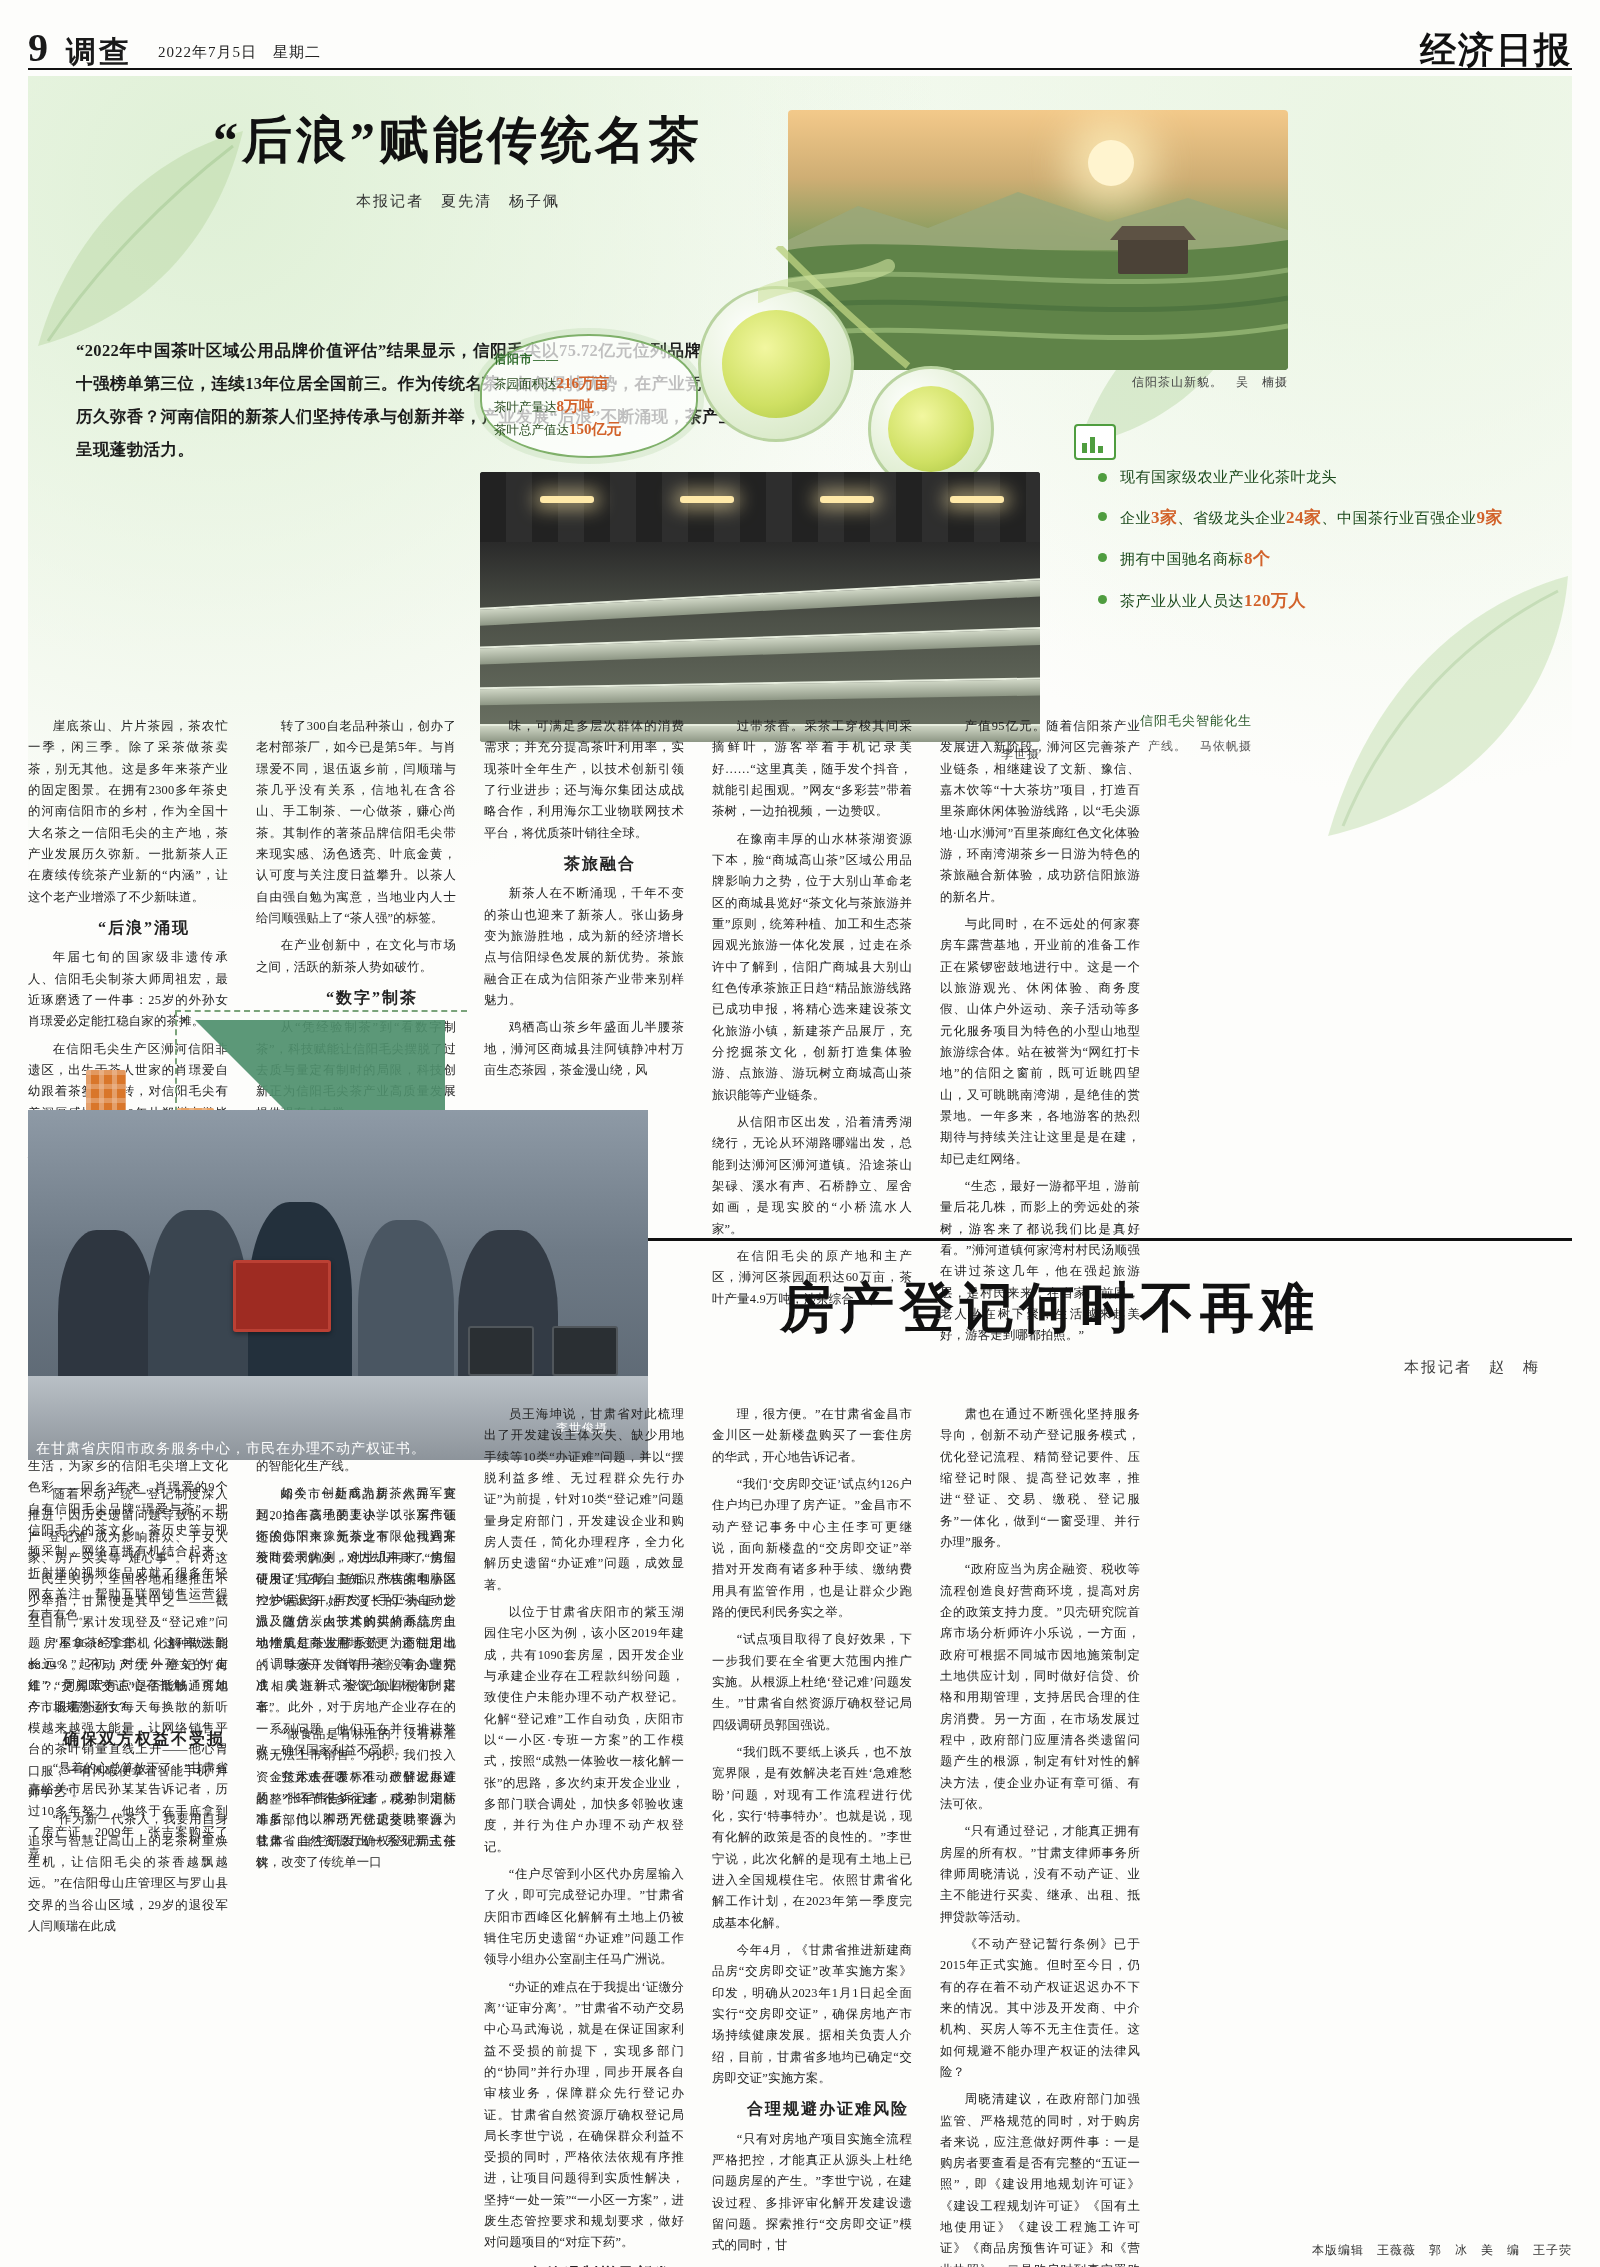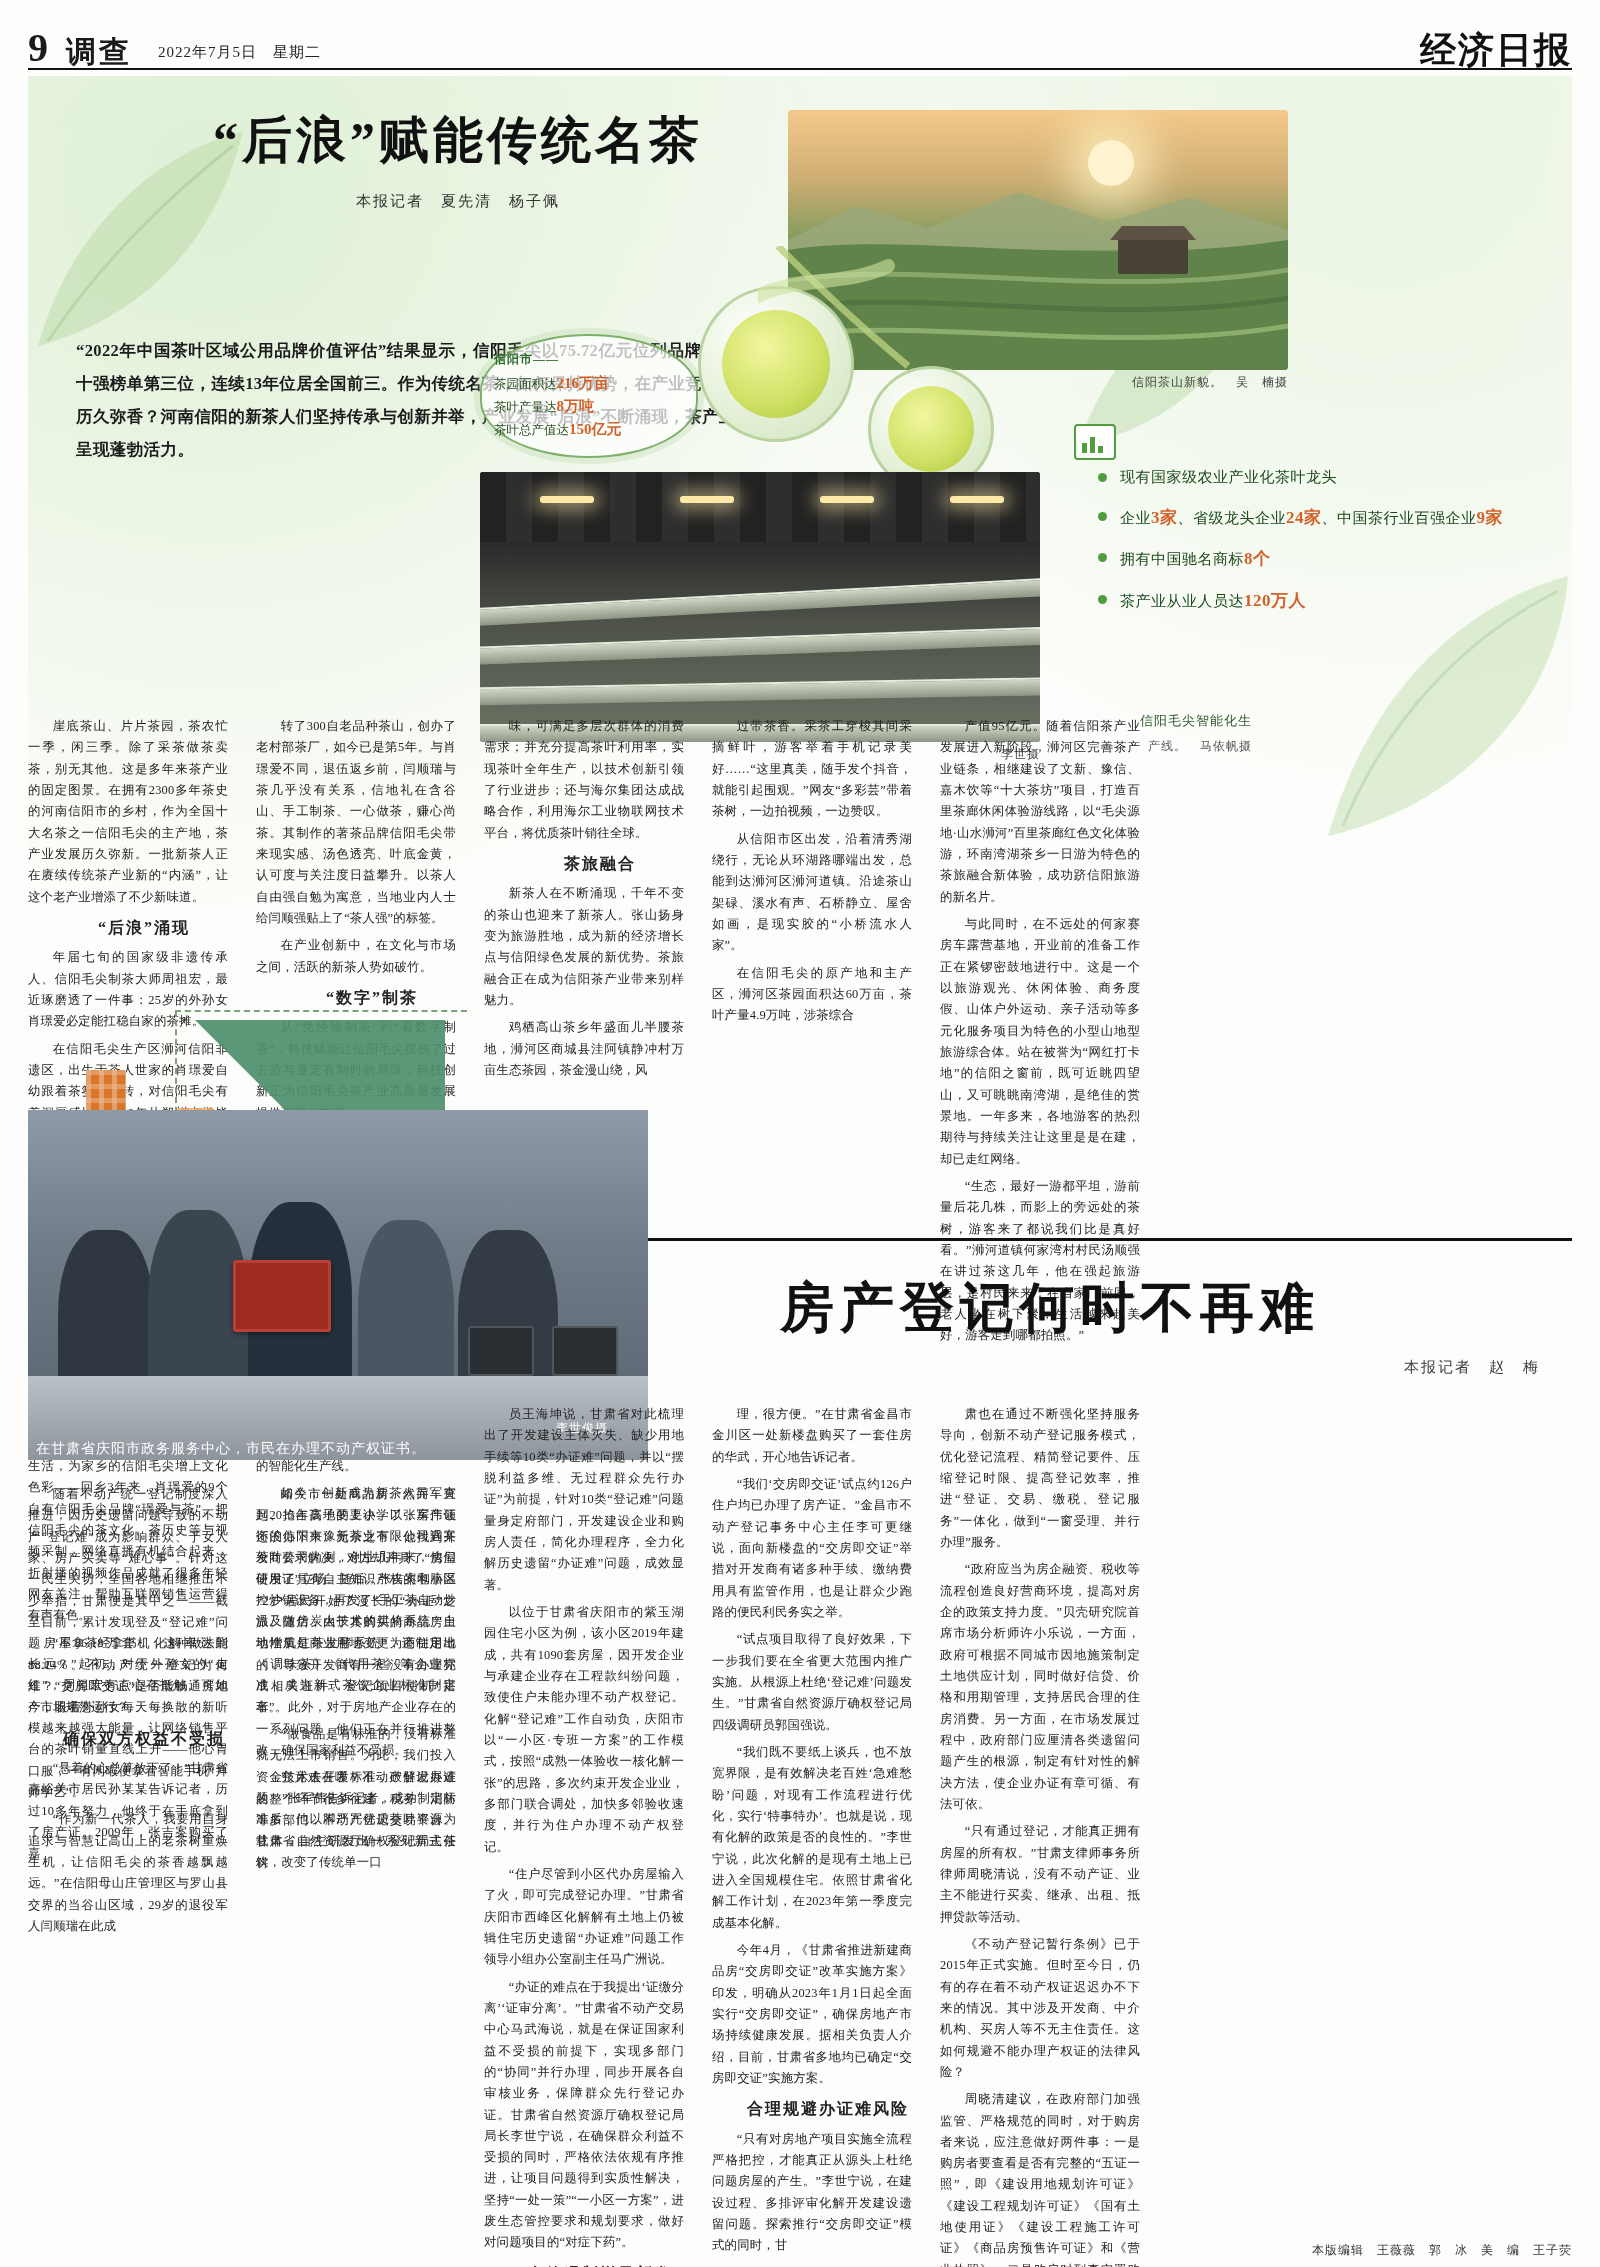--- a/index.html
+++ b/index.html
@@ -398,20 +398,21 @@
 
     <div class="col" style="left:456px;">
       <p>味，可满足多层次群体的消费需求；并充分提高茶叶利用率，实现茶叶全年生产，以技术创新引领了行业进步；还与海尔集团达成战略合作，利用海尔工业物联网技术平台，将优质茶叶销往全球。</p>
       <p class="subtitle">茶旅融合</p>
       <p>新茶人在不断涌现，千年不变的茶山也迎来了新茶人。张山扬身变为旅游胜地，成为新的经济增长点与信阳绿色发展的新优势。茶旅融合正在成为信阳茶产业带来别样魅力。</p>
       <p>鸡栖高山茶乡年盛面儿半腰茶地，浉河区商城县洼阿镇静冲村万亩生态茶园，茶金漫山绕，风</p>
     </div>
 
     <div class="col" style="left:684px;">
       <p>过带茶香。采茶工穿梭其间采摘鲜叶，游客举着手机记录美好……“这里真美，随手发个抖音，就能引起围观。”网友“多彩芸”带着茶树，一边拍视频，一边赞叹。</p>
+      <p>在豫南丰厚的山水林茶湖资源下本，脸“商城高山茶”区域公用品牌影响力之势，位于大别山革命老区的商城县览好“茶文化与茶旅游并重”原则，统筹种植、加工和生态茶园观光旅游一体化发展，过走在杀许中了解到，信阳广商城县大别山红色传承茶旅正日趋“精品旅游线路已成功申报，将精心选来建设茶文化旅游小镇，新建茶产品展厅，充分挖掘茶文化，创新打造集体验游、点旅游、游玩树立商城高山茶旅识能等产业链条。</p>
       <p>从信阳市区出发，沿着清秀湖绕行，无论从环湖路哪端出发，总能到达浉河区浉河道镇。沿途茶山架碌、溪水有声、石桥静立、屋舍如画，是现实胶的“小桥流水人家”。</p>
       <p>在信阳毛尖的原产地和主产区，浉河区茶园面积达60万亩，茶叶产量4.9万吨，涉茶综合</p>
     </div>
 
     <div class="col" style="left:912px;">
       <p>产值95亿元。随着信阳茶产业发展进入新阶段，浉河区完善茶产业链条，相继建设了文新、豫信、嘉木饮等“十大茶坊”项目，打造百里茶廊休闲体验游线路，以“毛尖源地·山水浉河”百里茶廊红色文化体验游，环南湾湖茶乡一日游为特色的茶旅融合新体验，成功跻信阳旅游的新名片。</p>
       <p>与此同时，在不远处的何家赛房车露营基地，开业前的准备工作正在紧锣密鼓地进行中。这是一个以旅游观光、休闲体验、商务度假、山体户外运动、亲子活动等多元化服务项目为特色的小型山地型旅游综合体。站在被誉为“网红打卡地”的信阳之窗前，既可近眺四望山，又可眺眺南湾湖，是绝佳的赏景地。一年多来，各地游客的热烈期待与持续关注让这里是是在建，却已走红网络。</p>
       <p>“生态，最好一游都平坦，游前量后花几株，而影上的旁远处的茶树，游客来了都说我们比是真好看。”浉河道镇何家湾村村民汤顺强在讲过茶这几年，他在强起旅游层，是村民来来，在自家门前同，老人坐在树下聚，生活越来越美好，游客走到哪都拍照。”</p>
     </div>
   </div>

